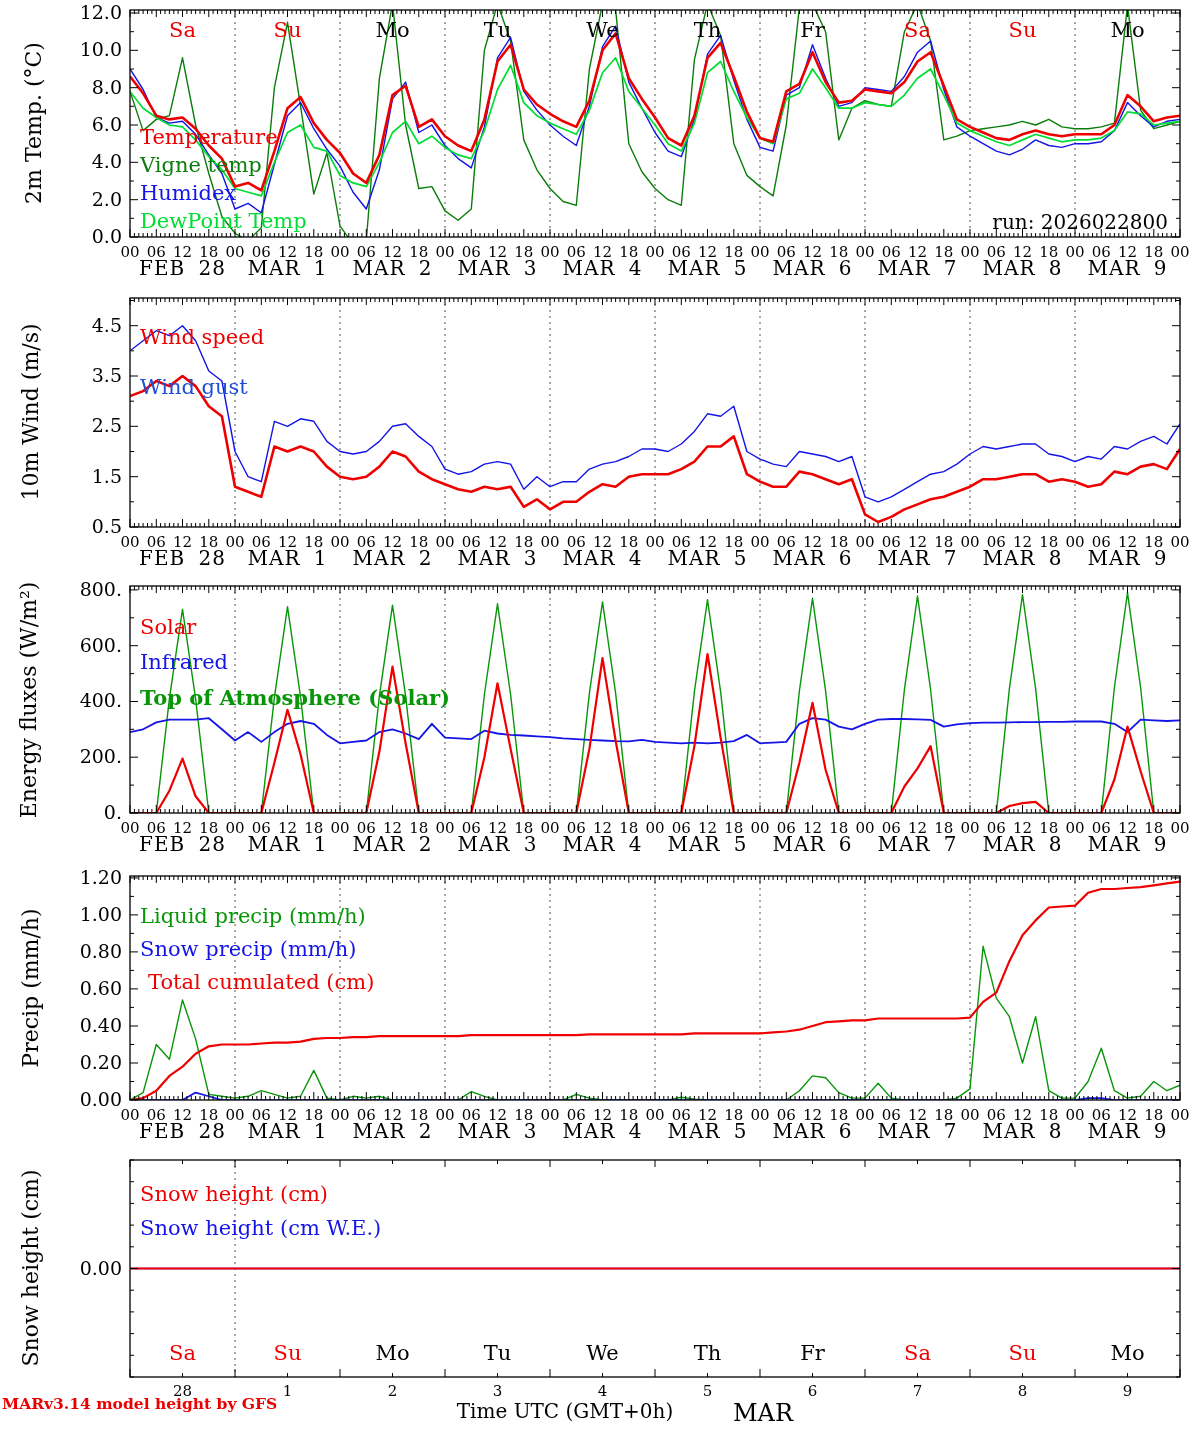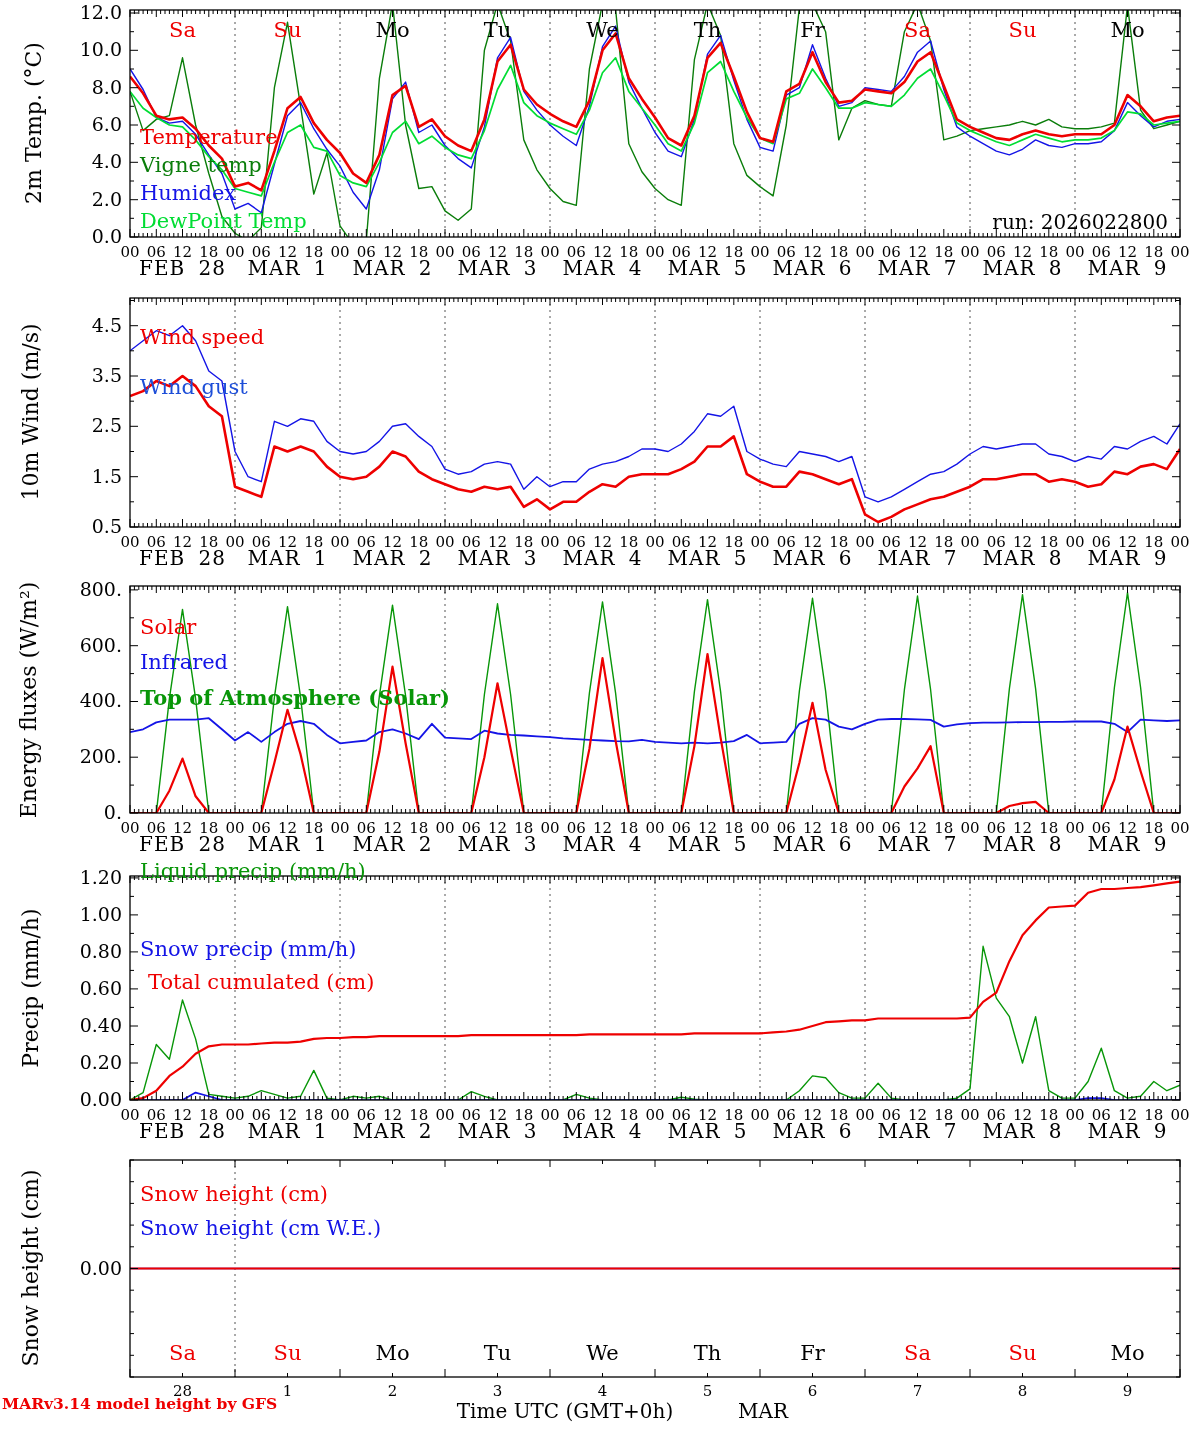--- a/index.html
+++ b/index.html
@@ -10,21 +10,21 @@
   .day-title{letter-spacing:1px;word-spacing:6px;}
   .ytitle{position:absolute;transform:translate(-50%,-50%) rotate(-90deg);
           white-space:nowrap;font-size:22px;color:#000;}
   .legend{position:absolute;font-size:21px;white-space:nowrap;}
   .runlabel{position:absolute;font-size:20px;color:#000;width:220px;text-align:right;
             left:948px;top:210px;}
   .foot{position:absolute;white-space:nowrap;}
   .foot-model{left:2px;top:1394px;font-size:15.5px;font-weight:bold;}
   .foot-copy{left:2px;top:1416px;font-size:15.5px;font-weight:bold;}
   .foot-time{left:440px;top:1399px;width:250px;text-align:center;font-size:20px;color:#000;}
-  .foot-mar{left:728px;top:1399px;width:70px;text-align:center;font-size:20px;color:#000;}
+  .foot-mar{left:728px;top:1399px;width:70px;text-align:center;font-size:24px;color:#000;}
   .foot-station{left:820px;top:1394px;width:368px;text-align:right;font-size:25px;}
 </style>
 </head>
 <body>
 
 <div id="app">
   <svg id="chart" width="1194" height="1440">
     <defs id="chart-defs">
         <clipPath id="cp0">
           <rect x="130" y="10" width="1050" height="227"></rect>
@@ -385,21 +385,21 @@
   <div id="legends">
       <div class="legend" style="left: 140px; top: 125px; color: rgb(238, 0, 0);">Temperature</div>
       <div class="legend" style="left: 140px; top: 153px; color: rgb(10, 125, 10); text-align: center;">Vigne temp</div>
       <div class="legend" style="left: 140px; top: 181px; color: rgb(20, 20, 230);">Humidex</div>
       <div class="legend" style="left: 140px; top: 209px; color: rgb(0, 221, 51);">DewPoint Temp</div>
       <div class="legend" style="left: 140px; top: 325px; color: rgb(238, 0, 0);">Wind speed</div>
       <div class="legend" style="left: 140px; top: 353px; color: #1d4ed8; margin-top: 22px;">Wind gust</div>
       <div class="legend" style="left: 140px; top: 615px; color: rgb(238, 0, 0);">Solar</div>
       <div class="legend" style="left: 140px; top: 650px; color: rgb(20, 20, 230);">Infrared</div>
       <div class="legend" style="left: 140px; top: 685px; color: rgb(8, 150, 8); font-weight: bold;">Top of Atmosphere (Solar)</div>
-      <div class="legend" style="left: 140px; top: 859px; color: rgb(8, 150, 8);">Liquid precip (mm/h)</div>
+      <div class="legend" style="left: 140px; top: 904px; color: rgb(8, 150, 8);">Liquid precip (mm/h)</div>
       <div class="legend" style="left: 140px; top: 937px; color: rgb(20, 20, 230);">Snow precip (mm/h)</div>
       <div class="legend" style="left: 148px; top: 970px; color: rgb(238, 0, 0);">Total cumulated (cm)</div>
       <div class="legend" style="left: 140px; top: 1182px; color: rgb(238, 0, 0);">Snow height (cm)</div>
       <div class="legend" style="left: 140px; top: 1216px; color: rgb(20, 20, 230);">Snow height (cm W.E.)</div>
     </div>
 
   <div class="foot foot-model" style="color: rgb(238, 0, 0);">MARv3.14 model height by GFS</div>
   <div class="foot foot-time">Time UTC (GMT+0h)</div>
   <div class="foot foot-mar">MAR</div>
 </div>

